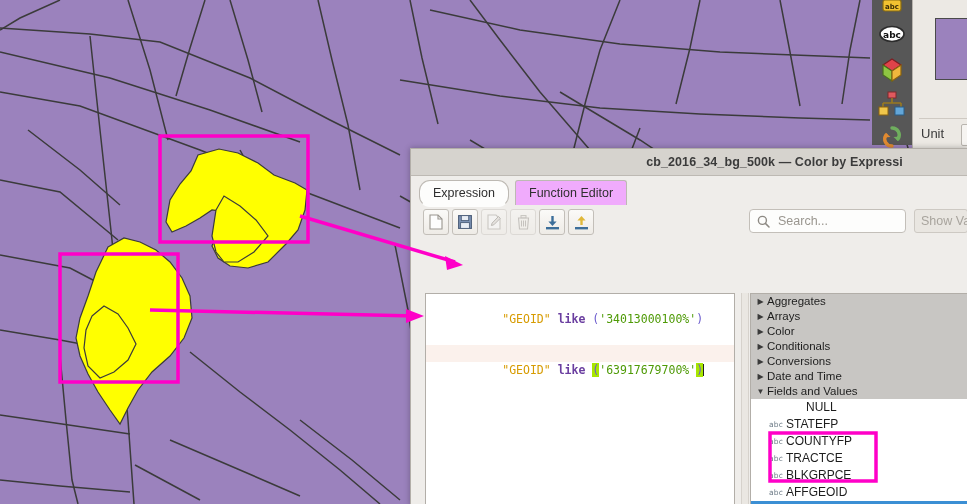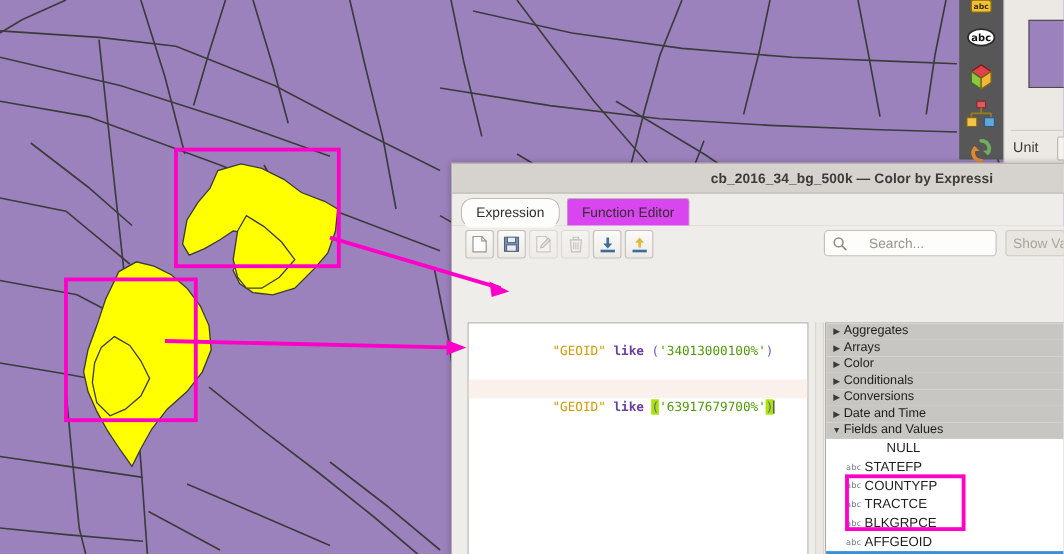--- a/index.html
+++ b/index.html
@@ -50,21 +50,21 @@
     font-size:12.5px;font-weight:bold;color:#3b3b3b;letter-spacing:.1px;
     white-space:nowrap;padding-left:170px;
   }
 
   
   #tab-bar{position:relative;height:26px;margin-top:4px;padding-left:8px;}
   .tab{
     position:absolute;top:0;height:25px;line-height:25px;padding:0 13px;
     font-size:12.5px;color:#2f2f2f;
     border:1px solid #bdb9b3;border-bottom:none;
-    border-radius:3px 3px 0 0;background:#d946ef;
+    border-radius:3px 3px 0 0;background:#f0abfc;
   }
   .tab.active{background:#fdfdfc;border-bottom:1px solid #fdfdfc;z-index:2;}
   #tab-expression{left:8px;border-radius:11px;}
   #tab-function-editor{left:104px;}
   #tab-underline{position:absolute;left:0;top:25px;width:557px;height:1px;background:#bdb9b3;}
 
   
   #dialog-body{position:absolute;left:0;top:56px;width:557px;height:300px;background:#efedea;}
 
   
@@ -75,21 +75,21 @@
     display:flex;align-items:center;justify-content:center;
   }
   .tool-btn.disabled{opacity:.42;}
 
   
   #search-box{
     position:absolute;left:338px;top:4px;width:157px;height:24px;
     background:#fdfdfc;border:1px solid #c3bfb9;border-radius:4px;
     display:flex;align-items:center;padding-left:7px;box-sizing:border-box;
   }
-  #search-text{font-size:12.5px;color:#9a968f;margin-left:20px;}
+  #search-text{font-size:12.5px;color:#9a968f;margin-left:8px;}
   #show-values-btn{
     position:absolute;left:503px;top:4px;width:54px;height:24px;
     border:1px solid #cdc9c3;border-radius:3px;background:#e9e6e1;
     color:#a8a49d;font-size:12.5px;
     display:flex;align-items:center;padding-left:6px;box-sizing:border-box;
     overflow:hidden;white-space:nowrap;
   }
 
   
   #expression-editor{

